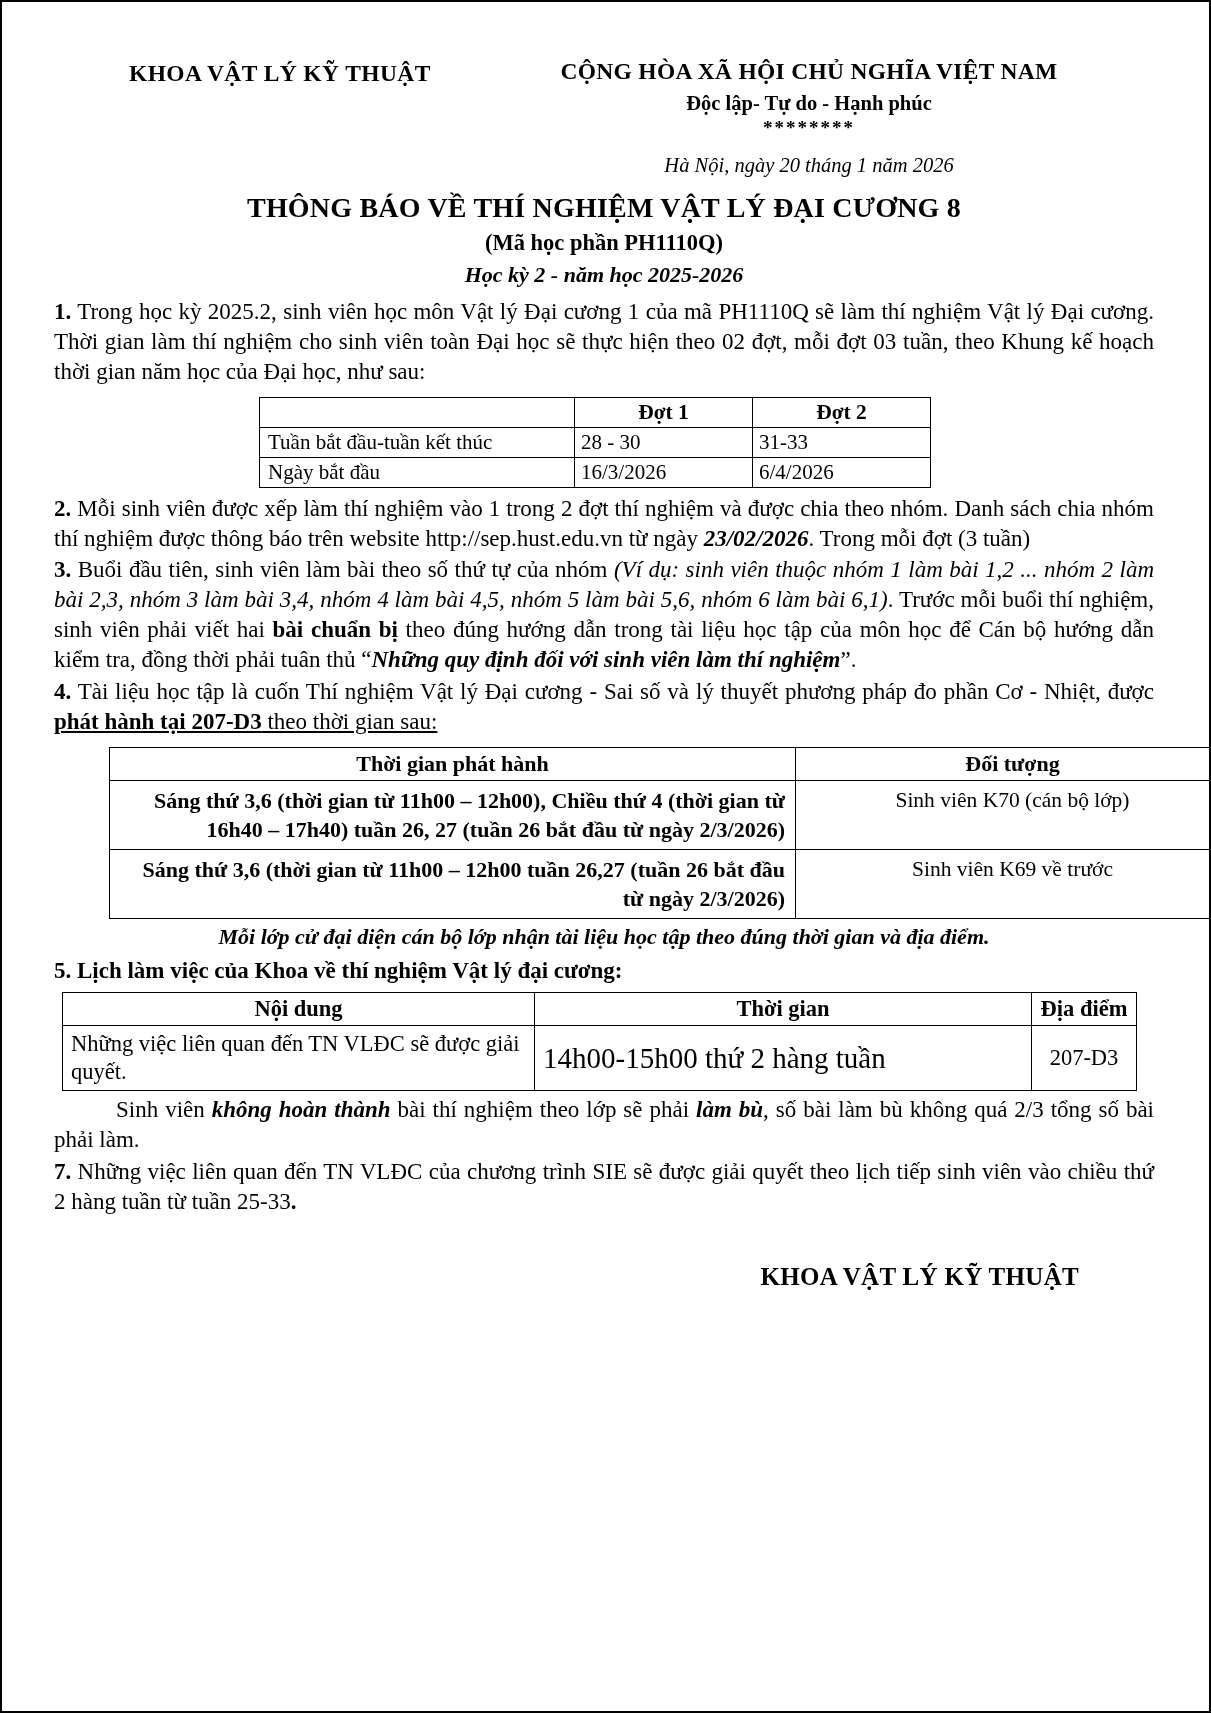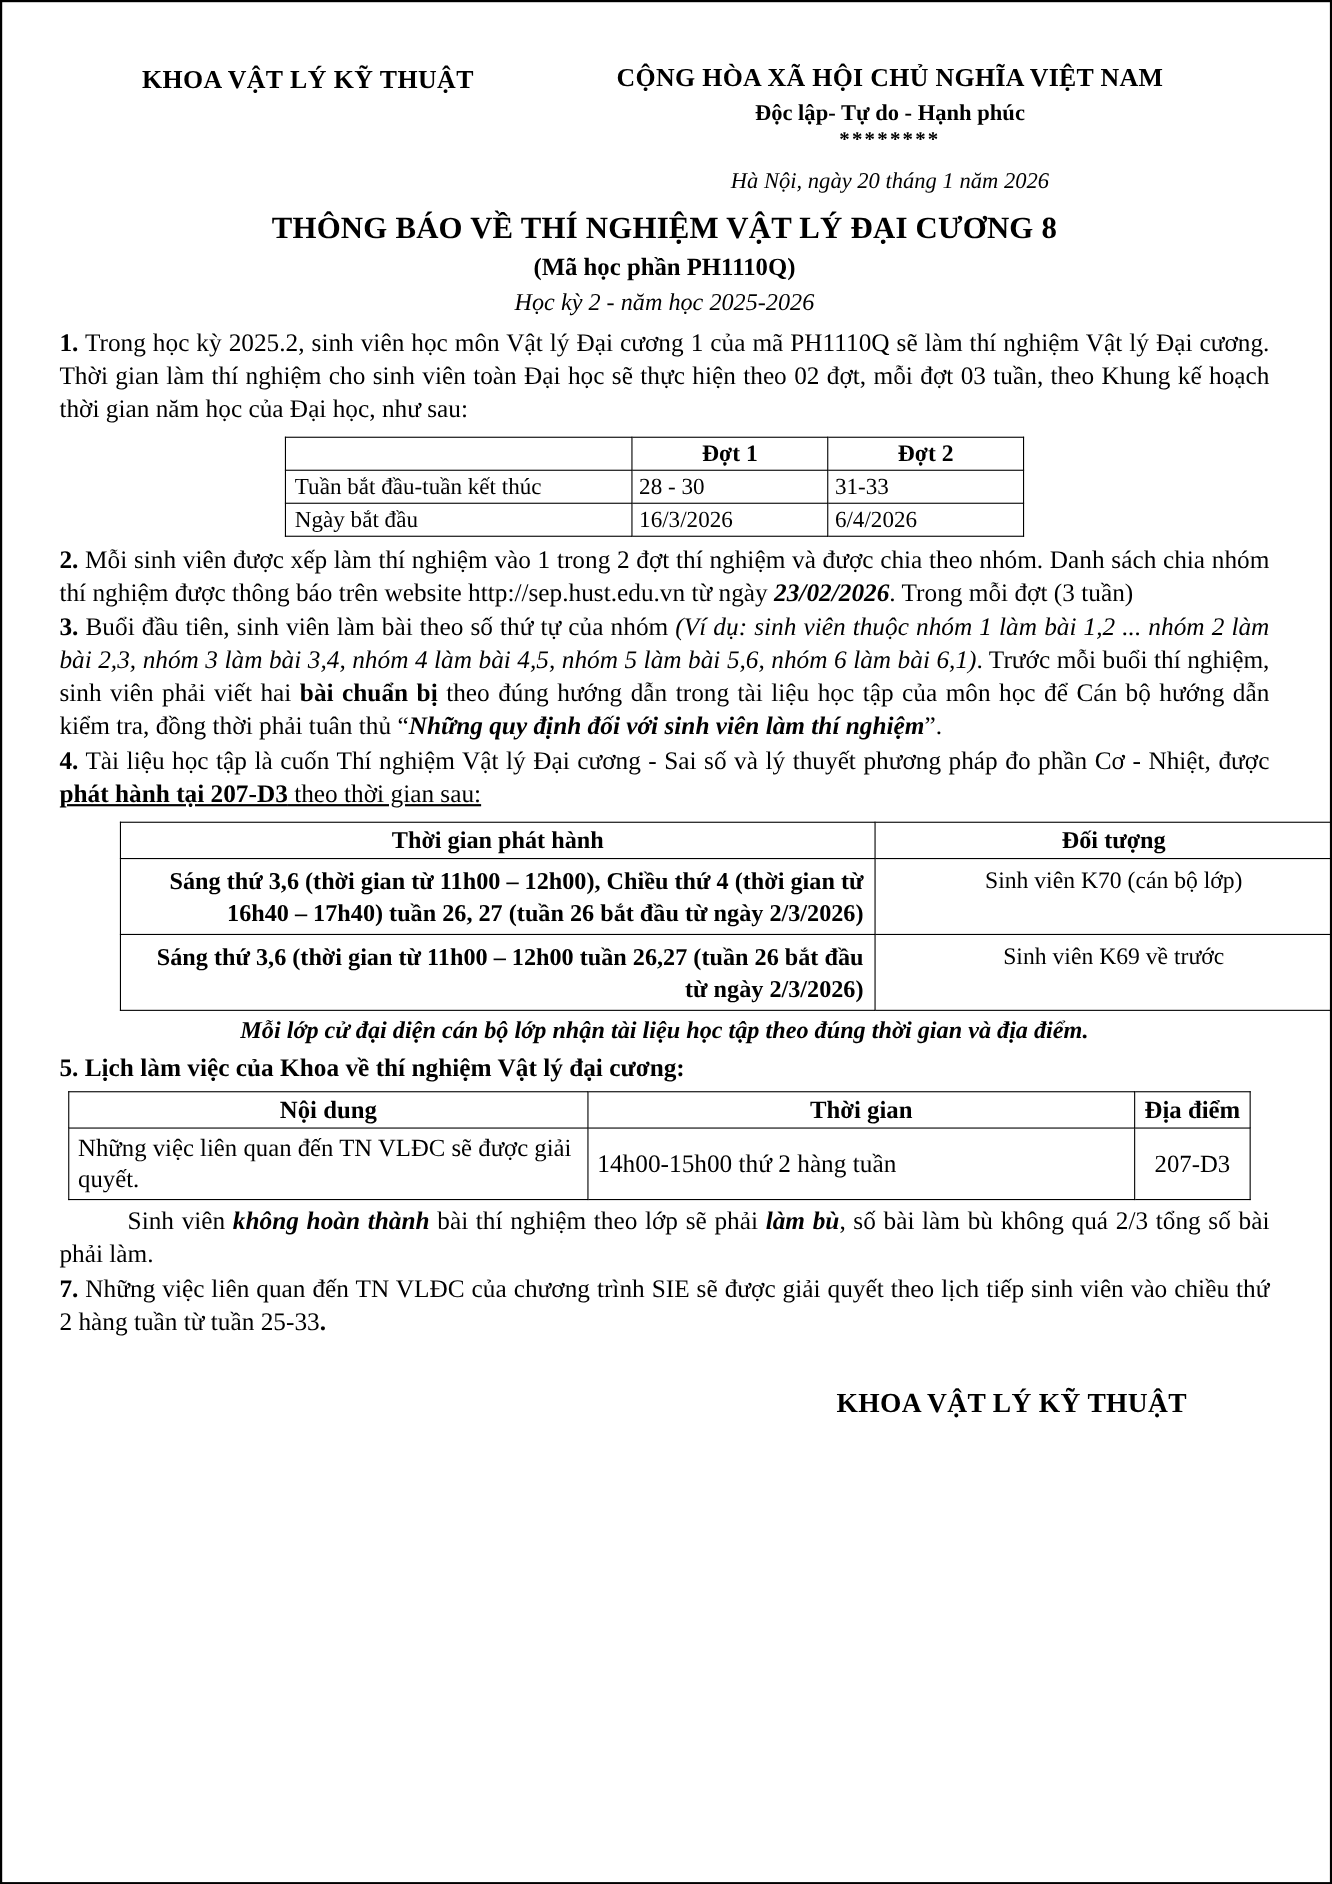--- a/index.html
+++ b/index.html
@@ -85,21 +85,21 @@
     letter-spacing: .2px;
   }
   .title2 {
     text-align: center;
     font-weight: bold;
     font-size: 22.5px;
     margin-top: 6px;
   }
   .title3 {
     text-align: center;
-    font-weight: normal;
+    font-weight: bold;
     font-style: italic;
     font-size: 22px;
     margin-top: 6px;
   }
 
   
   .para {
     font-size: 23px;
     line-height: 1.30;
     text-align: justify;
@@ -173,21 +173,21 @@
     width: 1075px;
   }
   .t3 th {
     font-weight: bold;
     text-align: center;
     font-size: 22.5px;
     padding: 3px 4px;
     margin-left: 44px;
   }
   .t3 td.c1 { width: 455px; padding: 4px 8px; font-size: 22.5px; line-height: 1.25; }
-  .t3 td.c2 { width: 480px; padding: 4px 8px; font-size: 23px; }
+  .t3 td.c2 { width: 480px; padding: 4px 8px; font-size: 29px; }
   .t3 td.c3 { text-align: center; font-size: 22.5px; }
 
   .sect-head {
     font-weight: bold;
     font-size: 23px;
     margin-top: 8px;
   }
   .indent { text-indent: 62px; }
 
   .signoff {

